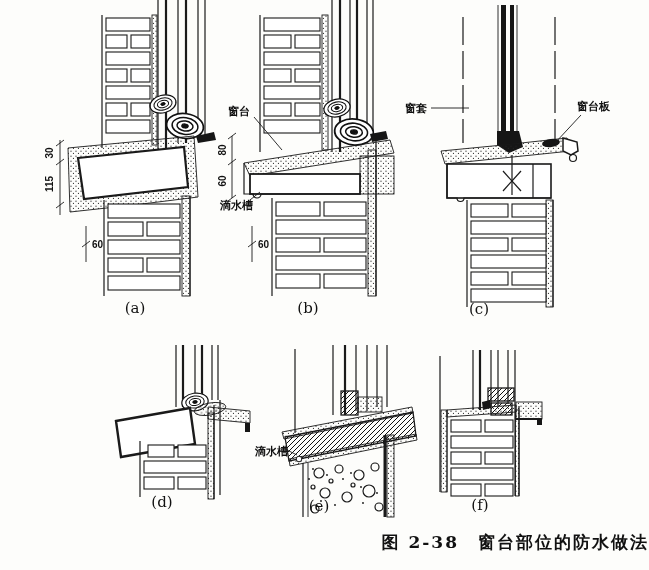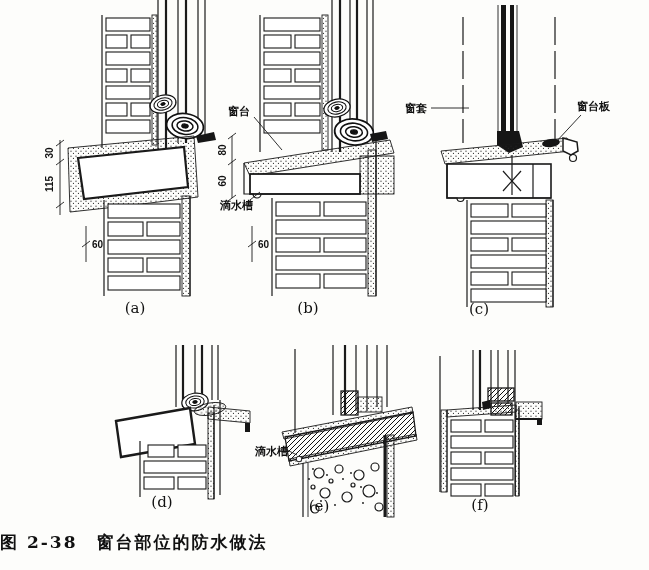--- a/index.html
+++ b/index.html
@@ -9,21 +9,21 @@
   .ln{stroke:#1a1a1a;stroke-width:1.2;fill:none;}
   .thn{stroke:#1a1a1a;stroke-width:.9;fill:none;}
   .thk{stroke:#1a1a1a;stroke-width:2.2;fill:none;}
   .bk{fill:#ffffff;stroke:#1a1a1a;stroke-width:1.1;}
   .stp{fill:url(#stip);stroke:#1a1a1a;stroke-width:.9;}
   .htc{fill:url(#hatch);stroke:#1a1a1a;stroke-width:1.3;}
   .drk{fill:#161616;stroke:none;}
   .dim{font:bold 10px "Liberation Sans",sans-serif;fill:#111;}
   .lbl{font:bold 11px "DejaVu Sans",sans-serif;fill:#111;}
   .cap{font:15px "DejaVu Serif",serif;fill:#111;}
-  #figcap{position:absolute;left:0;right:0;top:531px;text-align:left;
+  #figcap{position:absolute;left:0;right:0;top:531px;text-align:right;
           font:17px "DejaVu Serif",serif;color:#111;letter-spacing:2px;font-weight:bold;}
 </style>
 </head>
 <body>
 
 <div id="page">
 
   <svg width="0" height="0" aria-hidden="true">
     <defs>
       <pattern id="stip" width="5" height="5" patternUnits="userSpaceOnUse">

